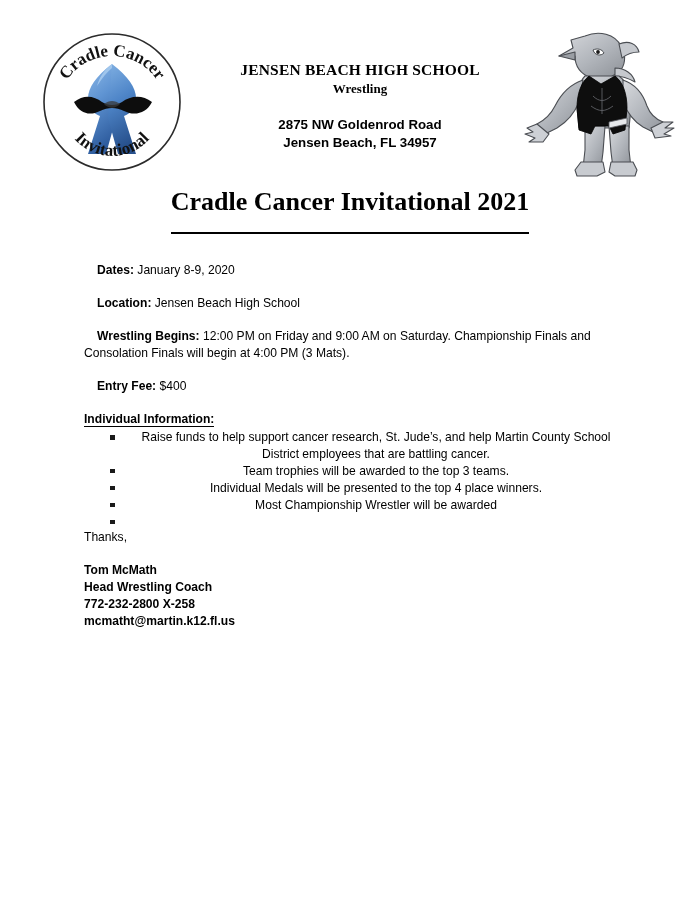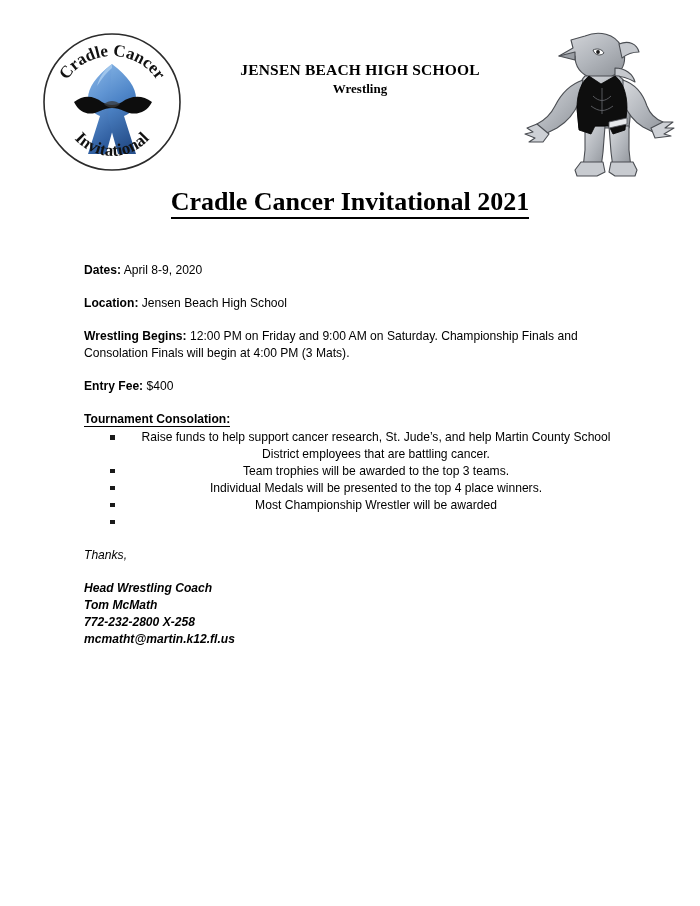--- a/index.html
+++ b/index.html
@@ -90,36 +90,36 @@
     top: 186px;
     width: 700px;
     text-align: center;
     font-family: "Liberation Serif", serif;
     font-weight: bold;
     font-size: 26px;
     line-height: 32px;
   }
   .doc-title span {
     border-bottom: 2px solid #000;
-    padding-bottom: 1px;
+    padding-bottom: 16px;
   }
 
   
   .body-block {
     position: absolute;
     left: 84px;
     top: 262px;
     width: 540px;
     font-size: 12.1px;
     line-height: 16.5px;
   }
   .para {
     margin: 0 0 16.5px 0;
   }
-  .lbl { font-weight: bold; }
+  .lbl { font-weight: bold; margin-left: 13px; }
 
   .info-head {
     font-weight: bold;
     margin: 0 0 2px 0;
   }
   .info-head span {
     border-bottom: 1px solid #000;
   }
 
   ul.bullets {
@@ -137,22 +137,21 @@
   ul.bullets li .sq {
     position: absolute;
     left: 26px;
     top: 6px;
     width: 4.5px;
     height: 4.5px;
     background: #1a1a1a;
   }
 
   .signoff {
-    margin-top: 34px;
-    font-style: italic;
+    margin-top: 16px;
   }
   .signoff .thanks { margin: 0 0 16.5px 0; }
   .signoff .sig-line {
     font-weight: bold;
     line-height: 17px;
   }
 </style>
 </head>
 <body>
 
@@ -211,20 +210,24 @@
         </text>
         <text font-family="Liberation Serif, serif" font-weight="bold" font-size="17" fill="#111">
           <textPath href="#arcBot" startOffset="50%" text-anchor="middle">Invitational</textPath>
         </text>
       </svg>
     </div>
 
     <div class="header-text">
       <div class="school-name">JENSEN BEACH HIGH SCHOOL</div>
       <div class="school-sub">Wrestling</div>
+      <div class="addr">
+        <div>2875 NW Goldenrod Road</div>
+        <div>Jensen Beach, FL 34957</div>
+      </div>
     </div>
 
     <div class="mascot">
       <svg viewBox="0 0 152 158" xmlns="http://www.w3.org/2000/svg">
         <defs>
           <linearGradient id="fgray" x1="0" y1="0" x2="1" y2="1">
             <stop offset="0%" stop-color="#d8dade"></stop>
             <stop offset="55%" stop-color="#b0b4ba"></stop>
             <stop offset="100%" stop-color="#8d9197"></stop>
           </linearGradient>
@@ -277,39 +280,39 @@
 
   </div>
 
   <div class="doc-title">
     <span>Cradle Cancer Invitational 2021</span>
   </div>
 
   <div class="body-block">
 
     <p class="para">
-      <span class="lbl">Dates:</span><span>  April 8-9, 2020</span>
+      <span class="lbl">Dates:</span><span>  January 8-9, 2020</span>
     </p>
 
 
     <p class="para">
       <span class="lbl">Location:</span><span> Jensen Beach High School</span>
     </p>
 
 
     <p class="para">
       <span class="lbl">Wrestling Begins:</span><span>  12:00 PM on Friday and 9:00 AM on Saturday.  Championship Finals and Consolation Finals will begin at 4:00 PM (3 Mats).</span>
     </p>
 
     <p class="para">
       <span class="lbl">Entry Fee:</span><span> $400</span>
     </p>
 
     <p class="info-head">
-      <span>Tournament Consolation:</span>
+      <span>Individual Information:</span>
     </p>
 
     <ul class="bullets">
       <li>
         <span class="sq"></span>
         <span>Raise funds to help support cancer research, St. Jude’s, and help Martin County School District employees that are battling cancer.</span>
       </li>
       <li>
         <span class="sq"></span>
         <span>Team trophies will be awarded to the top 3 teams.</span>
@@ -322,21 +325,21 @@
         <span class="sq"></span>
         <span>Most Championship Wrestler will be awarded</span>
       </li>
       <li>
         <span class="sq"></span>
       </li>
     </ul>
 
     <div class="signoff">
       <p class="thanks">Thanks,</p>
+      <div class="sig-line">Tom McMath</div>
       <div class="sig-line">Head Wrestling Coach</div>
-      <div class="sig-line">Tom McMath</div>
       <div class="sig-line">772-232-2800 X-258</div>
       <div class="sig-line">mcmatht@martin.k12.fl.us</div>
     </div>
 
   </div>
 
 </div>
 
 </body></html>

